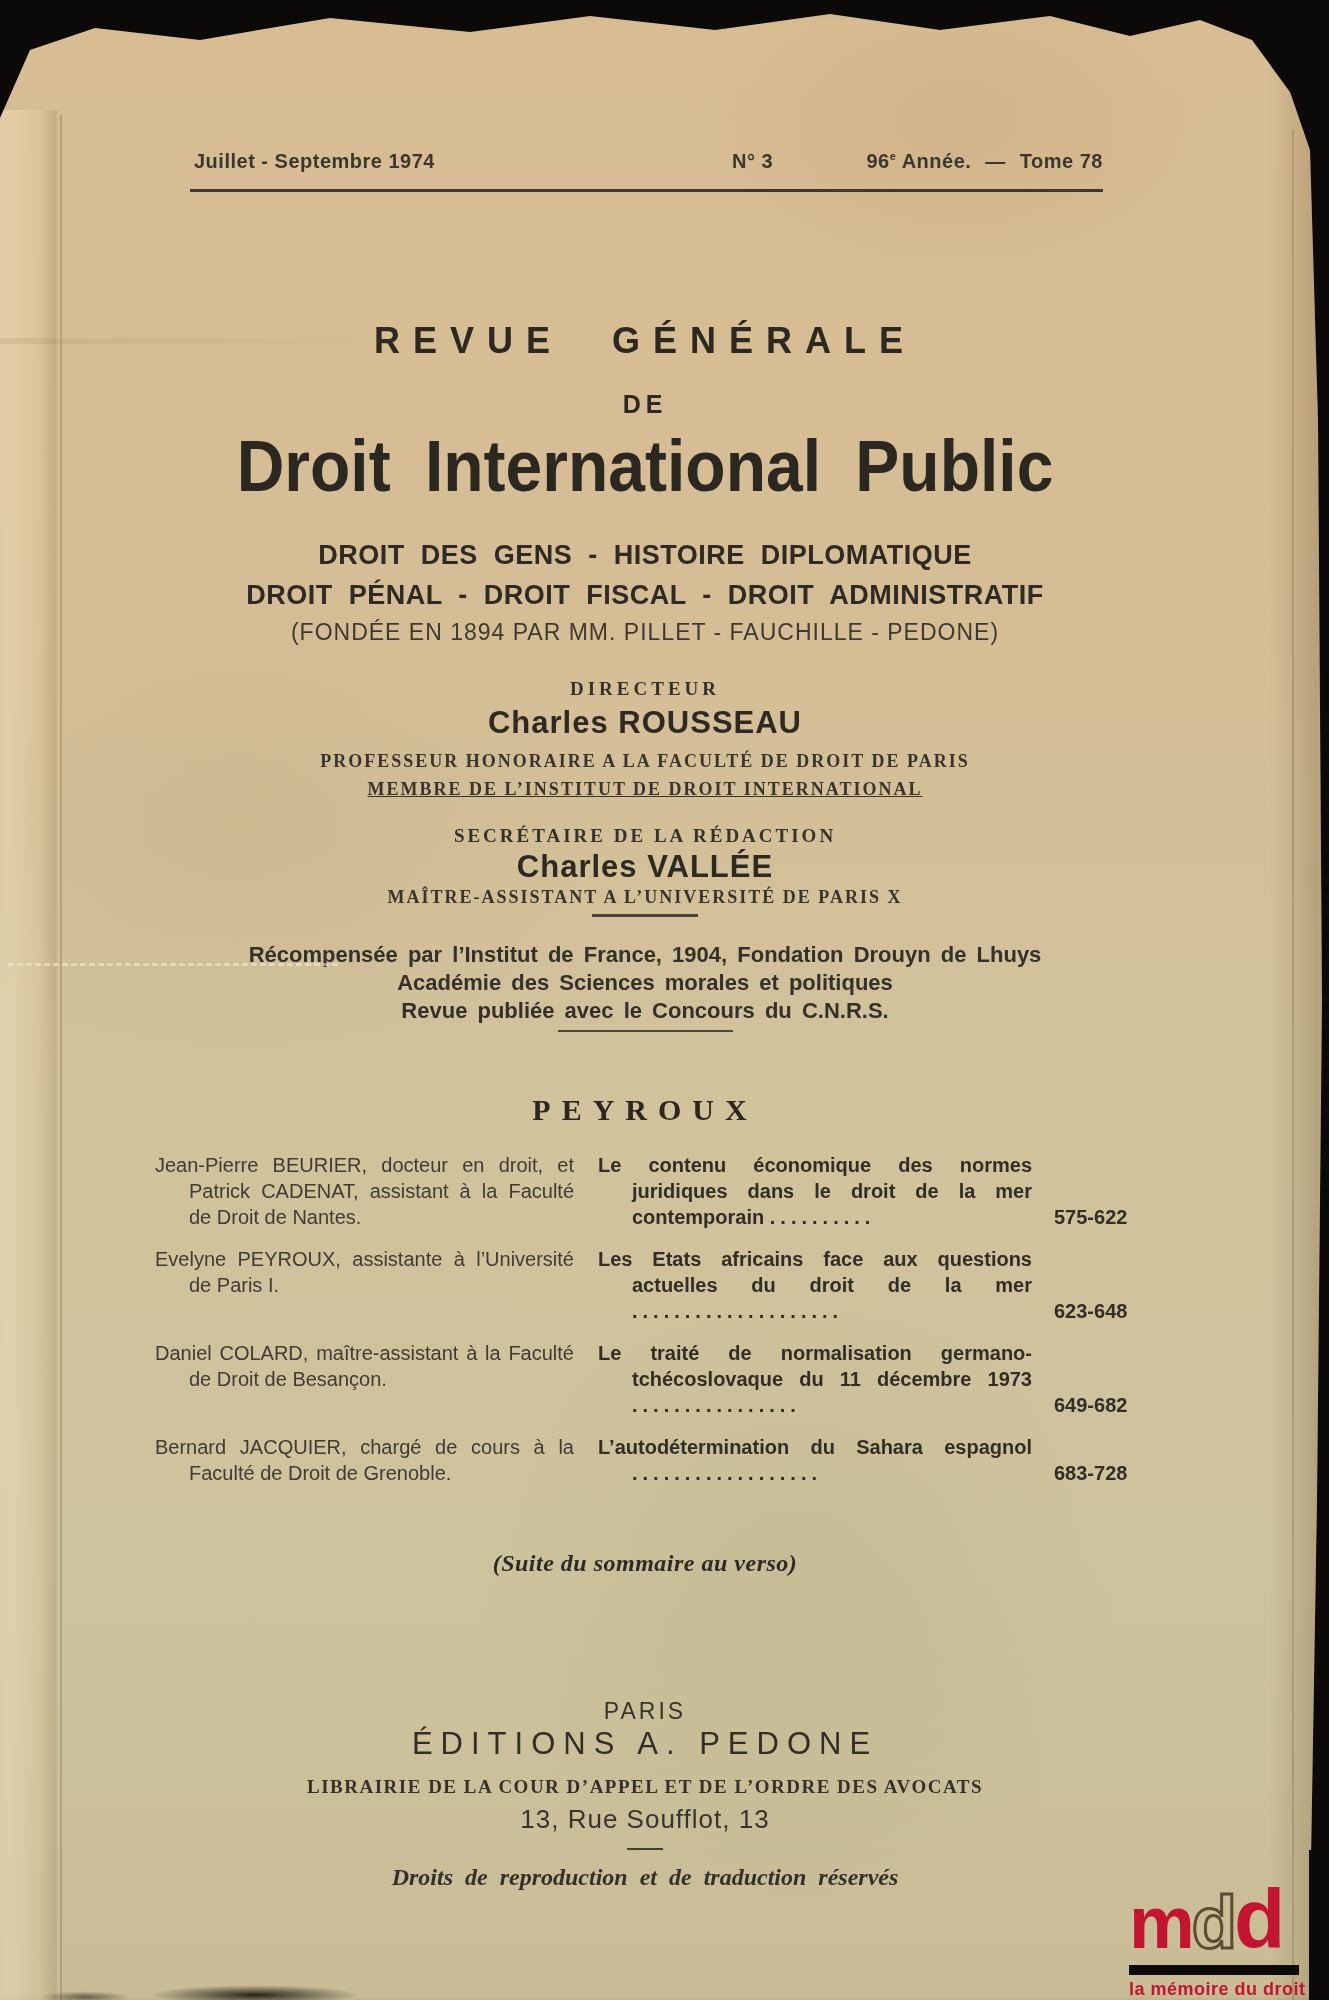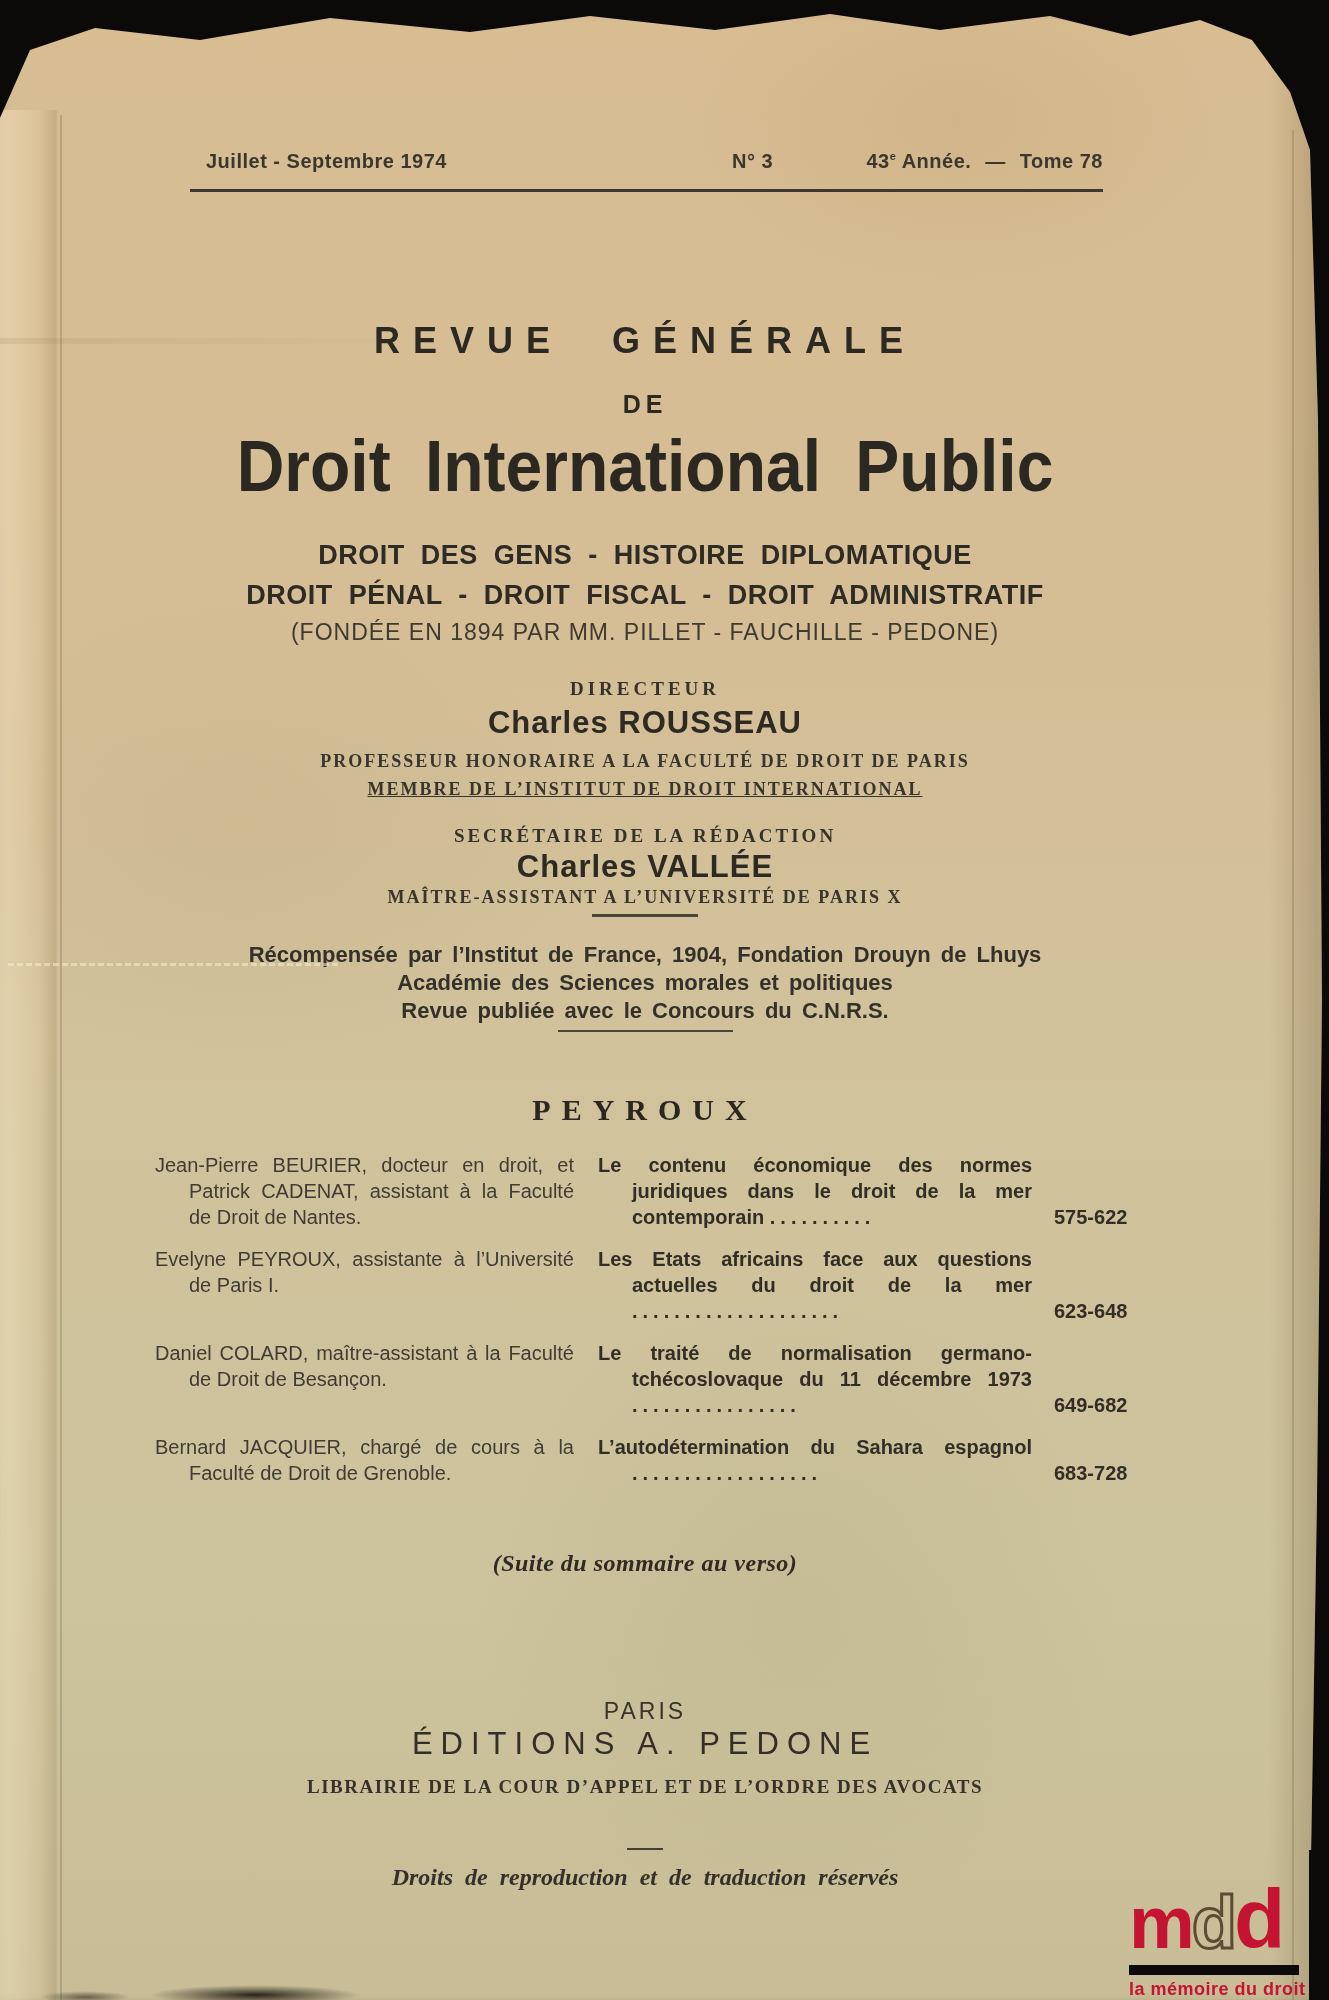--- a/index.html
+++ b/index.html
@@ -14,21 +14,21 @@
       linear-gradient(90deg, transparent 95.5%, rgba(85,62,30,0.22) 99%, rgba(85,62,30,0.05) 100%),
       linear-gradient(180deg, var(--paper,#d8bd93) 0%, #d5bd95 28%, #d1c29b 52%, var(--paper_deep,#cdc39d) 78%, #c8bd97 100%);
     clip-path:polygon(0px 118px,30px 50px,95px 28px,200px 40px,330px 18px,470px 32px,590px 16px,715px 30px,830px 14px,940px 30px,1050px 16px,1130px 36px,1200px 20px,1252px 40px,1290px 92px,1310px 150px,1318px 420px,1322px 1000px,1317px 1500px,1311px 1860px,1316px 2000px,0px 2000px);
     box-shadow:inset 0 10px 16px -6px rgba(60,40,18,0.40), inset -8px 0 14px -8px rgba(60,40,18,0.45);
     color:var(--ink,#38342b);
   }
   .abs{position:absolute;}
   .center{left:0;width:1290px;text-align:center;}
   
   .masthead{position:absolute;top:150px;left:190px;width:913px;height:32px;font-weight:700;font-size:20px;letter-spacing:.5px;color:#3c372c;}
-  .mh-period{position:absolute;left:16px;top:0;}
+  .mh-period{position:absolute;left:4px;top:0;}
   .mh-number{position:absolute;left:542px;top:0;}
   .mh-volume{position:absolute;right:0;top:0;}
   .mh-volume sup{font-size:11px;}
   .mh-volume .dashsp{margin:0 14px;}
   .rule-top{position:absolute;top:189px;left:190px;width:913px;height:3px;background:var(--rule,#3e3930);}
   
   .series{top:320px;font-size:36px;font-weight:700;letter-spacing:13px;word-spacing:26px;color:var(--ink_strong,#2c2922);}
   .connector{top:390px;font-size:25px;font-weight:700;letter-spacing:5px;color:var(--ink_strong,#2c2922);}
   .main-title{top:424px;font-size:66px;font-weight:700;word-spacing:16px;color:#2b2821;white-space:nowrap;}
   .main-title .stretch{display:inline-block;transform:scaleY(1.10);transform-origin:top center;}
@@ -88,21 +88,21 @@
 </style>
 </head>
 <body>
 
 <div class="page">
   <div class="paper">
 
     <div class="masthead">
       <span class="mh-period">Juillet - Septembre 1974</span>
       <span class="mh-number">N° 3</span>
-      <span class="mh-volume"><span>43</span><sup>e</sup> <span>Année.</span><span class="dashsp">—</span><span>Tome 78</span></span>
+      <span class="mh-volume"><span>96</span><sup>e</sup> <span>Année.</span><span class="dashsp">—</span><span>Tome 78</span></span>
     </div>
     <div class="rule-top"></div>
 
     <div class="abs center series">REVUE GÉNÉRALE</div>
     <div class="abs center connector">DE</div>
     <div class="abs center main-title"><span class="stretch">Droit International Public</span></div>
     <div class="abs center fields fields1">DROIT DES GENS - HISTOIRE DIPLOMATIQUE</div>
     <div class="abs center fields fields2">DROIT PÉNAL - DROIT FISCAL - DROIT ADMINISTRATIF</div>
     <div class="abs center founded">(FONDÉE EN 1894 PAR MM. PILLET - FAUCHILLE - PEDONE)</div>
 
@@ -142,20 +142,21 @@
         <div class="toc-author">Bernard JACQUIER, chargé de cours à la Faculté de Droit de Grenoble.</div>
         <div class="toc-title"><span>L’autodétermination du Sahara espagnol</span> <span class="dots">..................</span><span class="toc-pages">683-728</span></div>
       </div>
     </div>
 
     <div class="abs center suite">(Suite du sommaire au verso)</div>
 
     <div class="abs center paris">PARIS</div>
     <div class="abs center editions">ÉDITIONS A. PEDONE</div>
     <div class="abs center librairie">LIBRAIRIE DE LA COUR D’APPEL ET DE L’ORDRE DES AVOCATS</div>
+    <div class="abs center address">13, Rue Soufflot, 13</div>
     <div class="dash-small"></div>
     <div class="abs center rights">Droits de reproduction et de traduction réservés</div>
 
     <div class="spine"></div>
     <div class="crease-left"></div>
     <div class="crease-right"></div>
     <div class="crease-dash"></div>
     <div class="streak"></div>
   </div>
 

